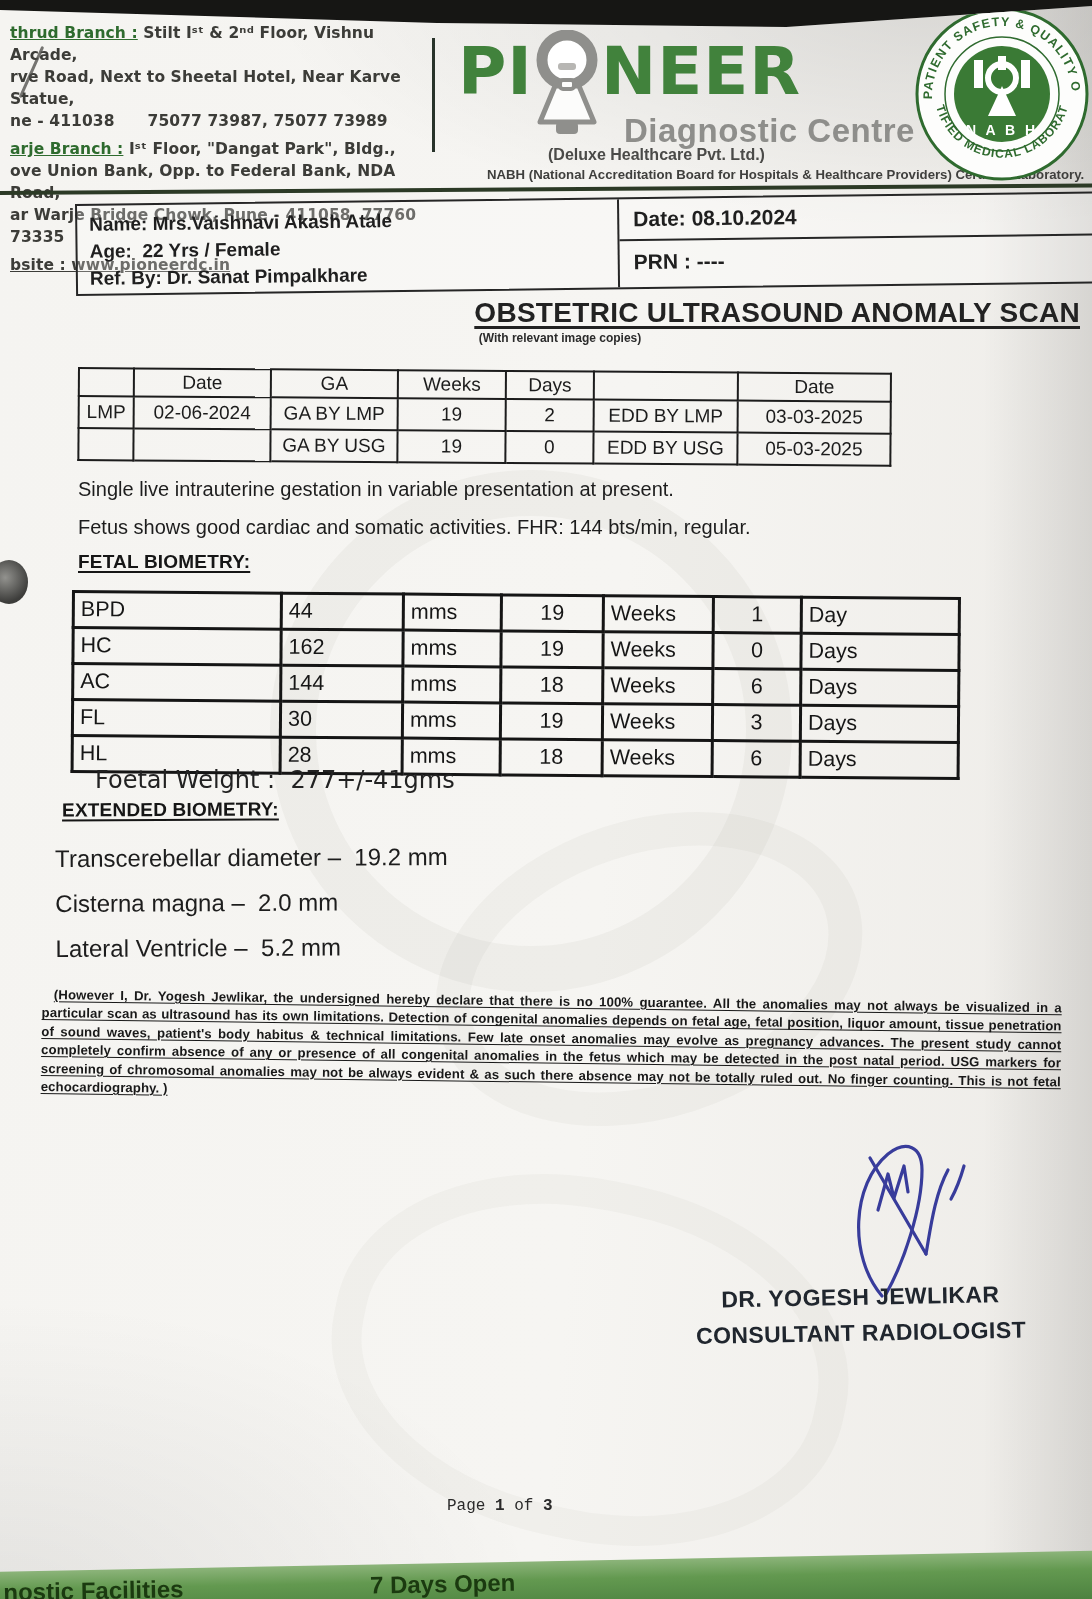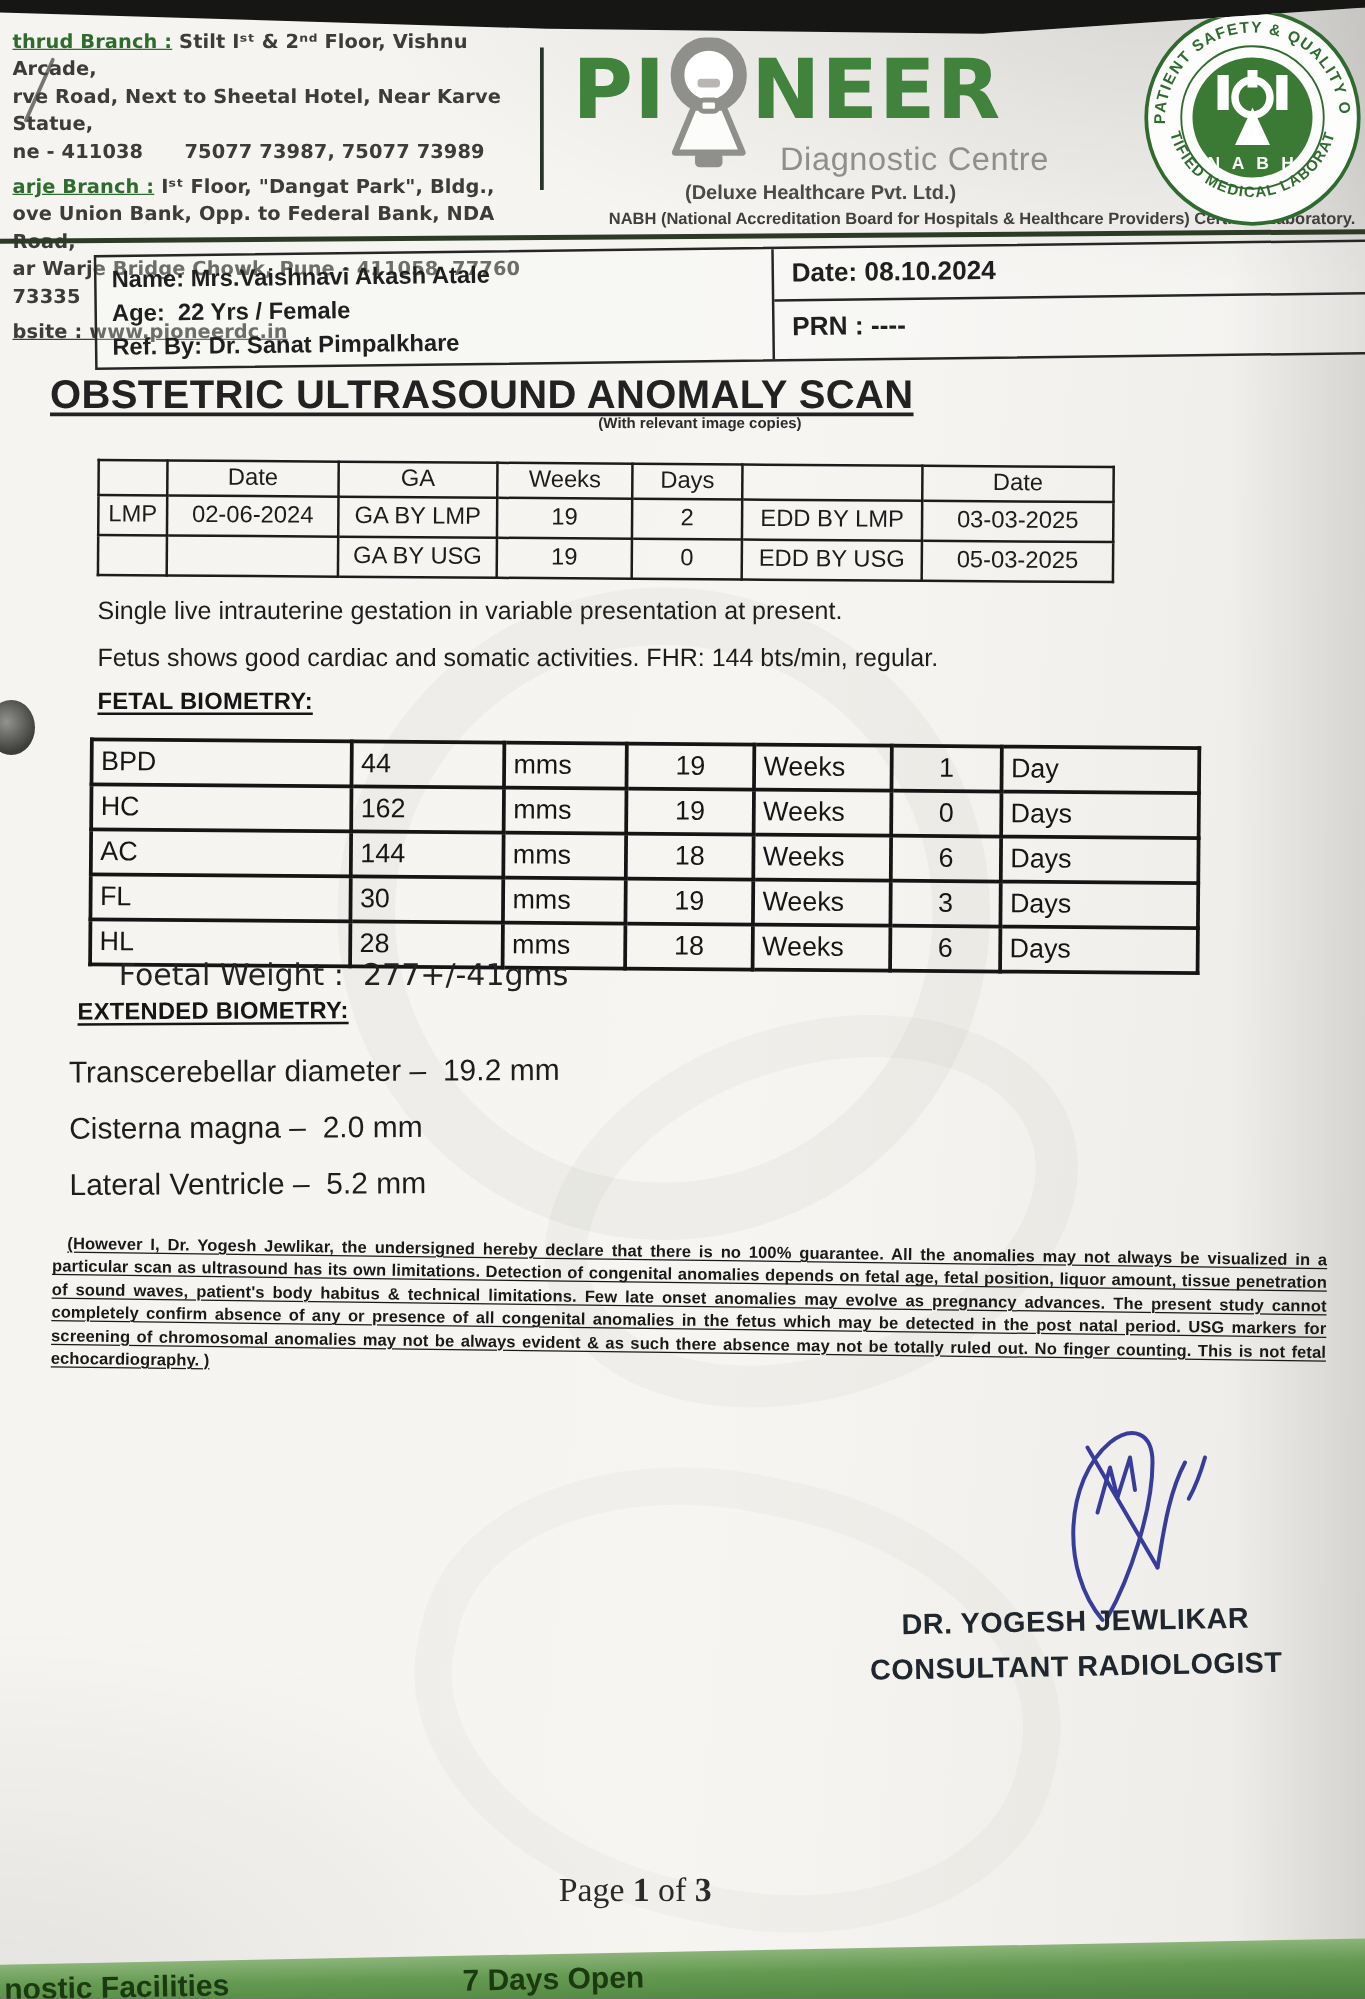--- a/index.html
+++ b/index.html
@@ -29,34 +29,34 @@
     font-size:15.5px;font-weight:bold;color:#3c3c38;line-height:22px;letter-spacing:.1px;padding-left:10px;}
   .branch-label{color:#2e6b2e;text-decoration:underline;}
   .branch-block{margin-bottom:6px;}
   .website-line{text-decoration:underline;margin-top:0;}
   .pen-stroke{left:30px;top:44px;width:3px;height:56px;background:#4a4a46;transform:rotate(24deg);opacity:.75;border-radius:2px;}
   .vdivider{left:432px;top:38px;width:3px;height:114px;background:#28332a;}
   
   .logo-row{left:458px;top:26px;width:480px;height:100px;white-space:nowrap;}
   .logo-letters{font-family:"DejaVu Sans",sans-serif;font-weight:800;font-size:66px;color:#41823c;letter-spacing:1px;vertical-align:top;line-height:92px;}
   .scanner-icon{display:inline-block;vertical-align:top;margin:4px 1px 0 1px;}
-  .logo-subtitle{left:624px;top:112px;font-size:26px;font-weight:normal;color:#8e8e8b;letter-spacing:.5px;}
+  .logo-subtitle{left:624px;top:112px;font-size:33px;font-weight:bold;color:#8e8e8b;letter-spacing:.5px;}
   .company-line{left:548px;top:146px;font-size:16px;font-weight:bold;color:#4a4a48;}
   .nabh-line{left:487px;top:167px;font-size:13.2px;font-weight:bold;color:#3f3f3d;white-space:nowrap;}
   .seal{left:912px;top:4px;}
   .header-rule{left:0;top:191px;width:1100px;height:3.5px;background:#2c3a26;transform:rotate(-0.4deg);transform-origin:left top;}
   
   .patient-box{left:75px;top:204px;width:1035px;height:88px;border:2.5px solid #262626;display:flex;transform:rotate(-0.7deg);transform-origin:left top;background:rgba(255,255,255,0.25);}
   .patient-left{width:540px;padding:5px 0 0 12px;box-sizing:border-box;}
   .patient-left div{font-size:19px;font-weight:bold;color:#1f1f1f;line-height:27px;}
   .patient-right{flex:1;border-left:2.5px solid #262626;}
   .patient-date{height:42px;border-bottom:2.5px solid #262626;box-sizing:border-box;padding:8px 0 0 14px;font-size:21px;font-weight:bold;color:#1f1f1f;}
   .patient-prn{padding:9px 0 0 14px;font-size:21px;font-weight:bold;color:#1f1f1f;}
   
-  .report-title{left:40px;top:297px;width:1040px;text-align:left;font-size:32px;font-weight:bold;color:#222;
+  .report-title{left:40px;top:297px;width:1040px;text-align:right;font-size:28px;font-weight:bold;color:#222;
     text-decoration:underline;text-decoration-thickness:2.5px;text-underline-offset:4px;letter-spacing:.3px;}
   .report-subtitle{left:40px;top:331px;width:1040px;text-align:center;font-size:12px;font-weight:bold;color:#2b2b2b;}
   
   table{border-collapse:collapse;}
   .ga-table{left:78px;top:367px;transform:rotate(0.4deg);transform-origin:left top;}
   .ga-table td{border:2.5px solid #1c1c1c;text-align:center;font-size:19px;color:#1c1c1c;padding:0;}
   .ga-table tr.hdr td{height:26px;}
   .ga-table tr.row td{height:30px;}
   .bio-table{left:72px;top:590px;transform:rotate(0.45deg);transform-origin:left top;}
   .bio-table td{border:3px solid #151515;font-size:21.5px;color:#161616;height:33px;padding:0 0 0 6px;text-align:left;}
@@ -72,21 +72,21 @@
   .ext-lines div{margin-bottom:17px;}
   
   .disclaimer{left:42px;top:986px;width:1020px;font-size:13.2px;font-weight:bold;color:#191919;line-height:18.4px;
     text-align:justify;text-decoration:underline;text-decoration-thickness:1px;text-underline-offset:2px;
     text-indent:12px;transform:rotate(0.75deg);transform-origin:left top;letter-spacing:.1px;}
   
   .signature{left:830px;top:1136px;}
   .doctor-block{left:690px;top:1282px;width:340px;text-align:center;font-size:23px;font-weight:bold;color:#20262e;
     line-height:36px;letter-spacing:.4px;transform:rotate(-1.1deg);transform-origin:left top;}
   
-  .page-line{left:447px;top:1497px;font-family:Liberation Serif, serif;font-size:27px;color:#2a2a2a;}
+  .page-line{left:447px;top:1497px;font-family:Liberation Mono, monospace;font-size:16px;color:#2a2a2a;}
   .page-line b{font-weight:bold;}
   .footer-bar{left:-15px;top:1572px;width:1160px;height:52px;
     background:linear-gradient(180deg,#8cb47a 0%,#639950 35%,#4a7f3e 100%);
     transform:rotate(-1.1deg);transform-origin:left top;
     font-size:24px;font-weight:bold;color:#1b3a10;padding:7px 0 0 18px;box-sizing:border-box;white-space:nowrap;}
   .footer-bar span{display:inline-block;}
   .bar-t1{width:360px;}
   
   .hole-punch{left:-10px;top:560px;width:38px;height:44px;border-radius:50%;
     background:radial-gradient(circle at 40% 40%, #8a8a86, #2d2d2b 70%);opacity:.92;}

